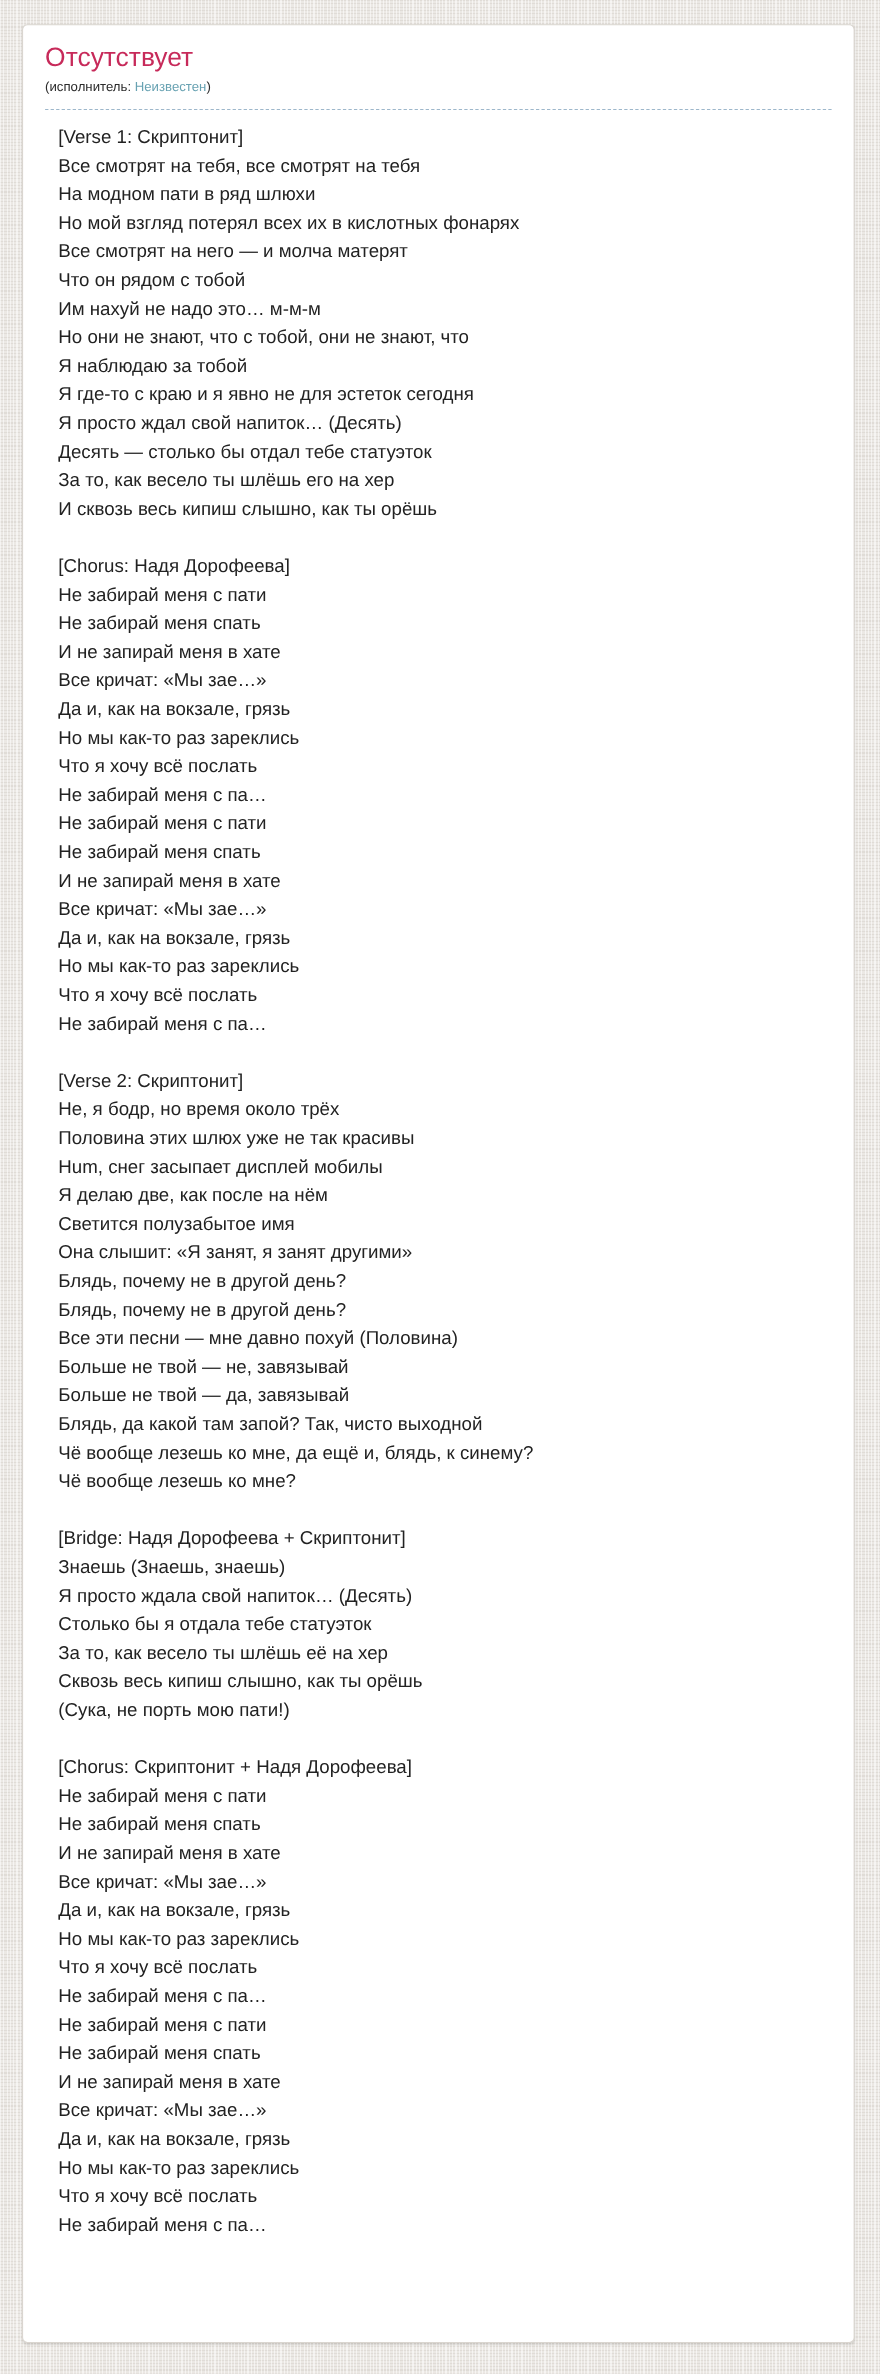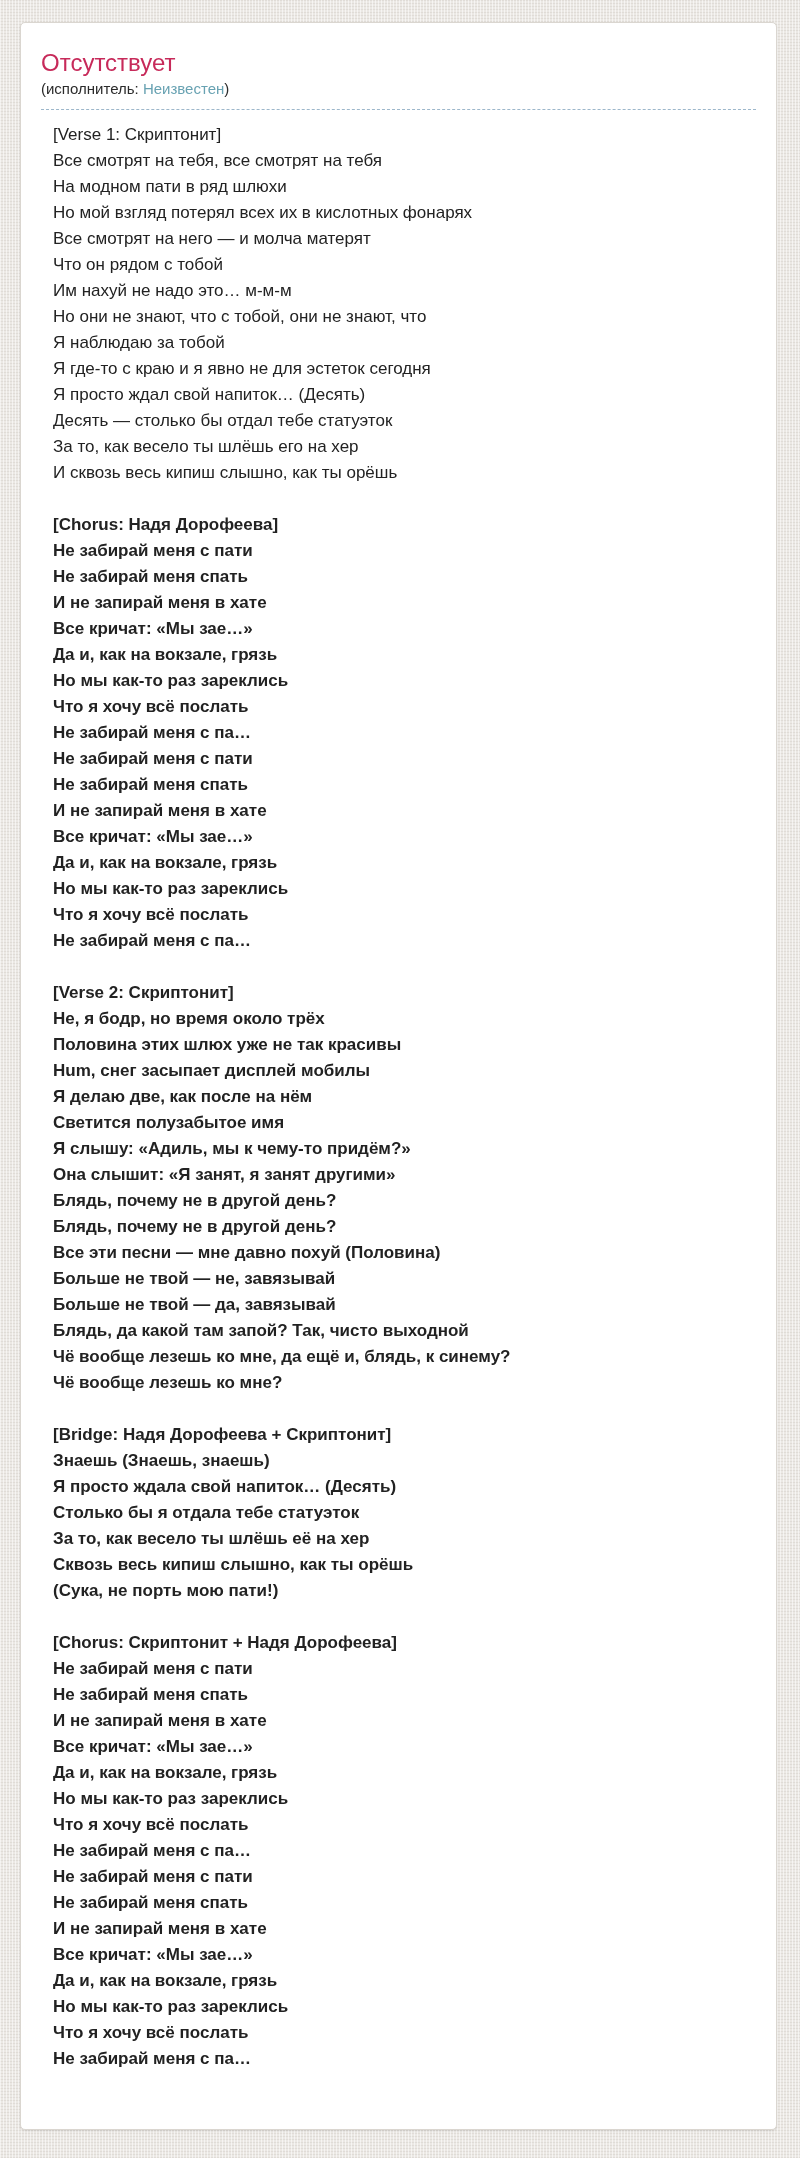--- a/index.html
+++ b/index.html
@@ -20,52 +20,52 @@
       repeating-linear-gradient(90deg, rgba(255,255,255,0.55) 0 1px, rgba(0,0,0,0) 1px 3px),
       repeating-linear-gradient(0deg, rgba(198,192,184,0.30) 0 1px, rgba(0,0,0,0) 1px 3px);
   }
   .card{
     width:757px;
     margin:22px 0 0 20px;
     background:#ffffff;
     border:1px solid #dad6d0;
     border-radius:5px;
     box-shadow:0 1px 2px rgba(0,0,0,0.10);
-    padding:26px 20px 24px 20px;
+    padding:16px 20px 24px 20px;
     min-height:2108px;
   }
   .page-title{
     color:var(--title-color);
     font-size:24px;
     font-weight:normal;
     line-height:28px;
   }
   .subtitle{
-    font-size:15px;
+    font-size:12px;
     line-height:20px;
     color:#2b2b2b;
     margin-top:2px;
   }
   .subtitle a{
     color:var(--link-color);
     text-decoration:none;
     cursor:pointer;
   }
   .header-block{
     border-bottom:1px dashed var(--sep-color);
     padding-bottom:10px;
   }
   .lyrics{
     margin-top:12px;
     color:var(--text-color);
     font-size:17px;
     line-height:26px;
     margin-left:12px;
   }
-  .section + .section{margin-top:26px;font-weight:bold;}
+  .section + .section{margin-top:26px;}
   .line{white-space:pre-wrap;}
 </style>
 </head>
 <body>
 
 <div class="card">
   <div class="header-block">
     <h1 class="page-title">Отсутствует</h1>
     <div class="subtitle"><span>(исполнитель: </span><a>Неизвестен</a><span>)</span></div>
   </div>
@@ -105,21 +105,20 @@
         <div class="line">Что я хочу всё послать</div>
         <div class="line">Не забирай меня с па…</div>
       </div>
       <div class="section">
         <div class="line">[Verse 2: Скриптонит]</div>
         <div class="line">Не, я бодр, но время около трёх</div>
         <div class="line">Половина этих шлюх уже не так красивы</div>
         <div class="line">Hum, снег засыпает дисплей мобилы</div>
         <div class="line">Я делаю две, как после на нём</div>
         <div class="line">Светится полузабытое имя</div>
-        <div class="line">Я слышу: «Адиль, мы к чему-то придём?»</div>
         <div class="line">Она слышит: «Я занят, я занят другими»</div>
         <div class="line">Блядь, почему не в другой день?</div>
         <div class="line">Блядь, почему не в другой день?</div>
         <div class="line">Все эти песни — мне давно похуй (Половина)</div>
         <div class="line">Больше не твой — не, завязывай</div>
         <div class="line">Больше не твой — да, завязывай</div>
         <div class="line">Блядь, да какой там запой? Так, чисто выходной</div>
         <div class="line">Чё вообще лезешь ко мне, да ещё и, блядь, к синему?</div>
         <div class="line">Чё вообще лезешь ко мне?</div>
       </div>

